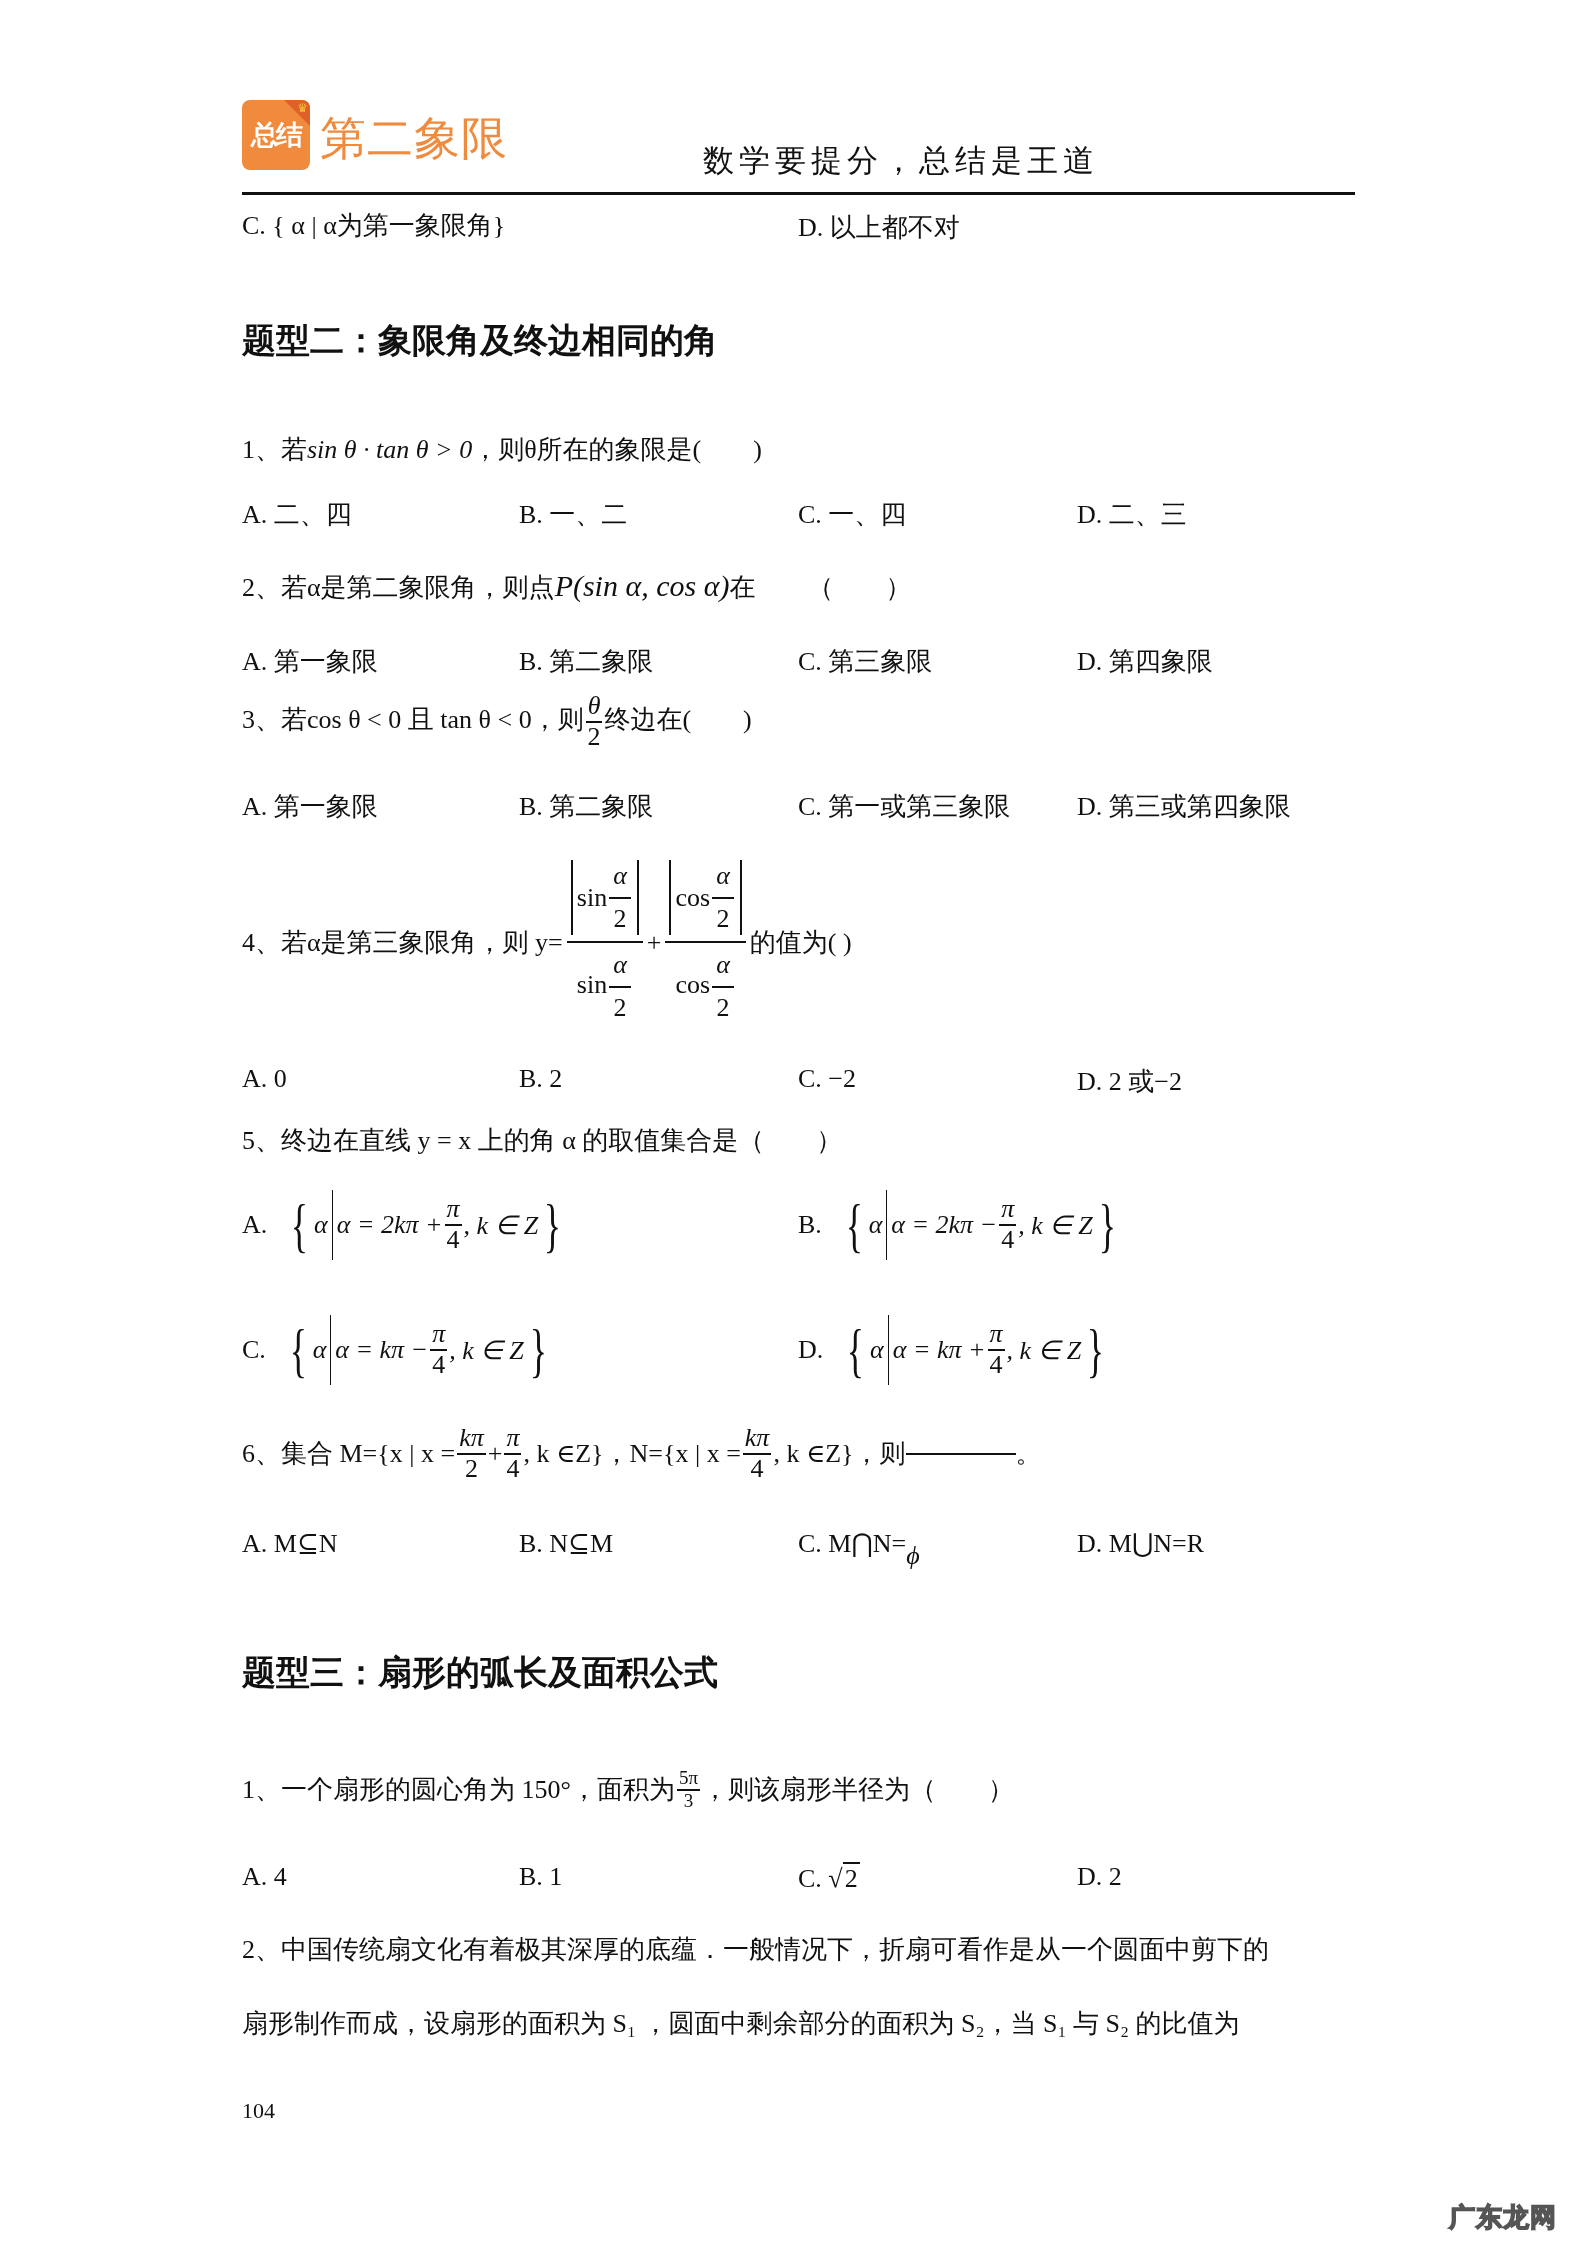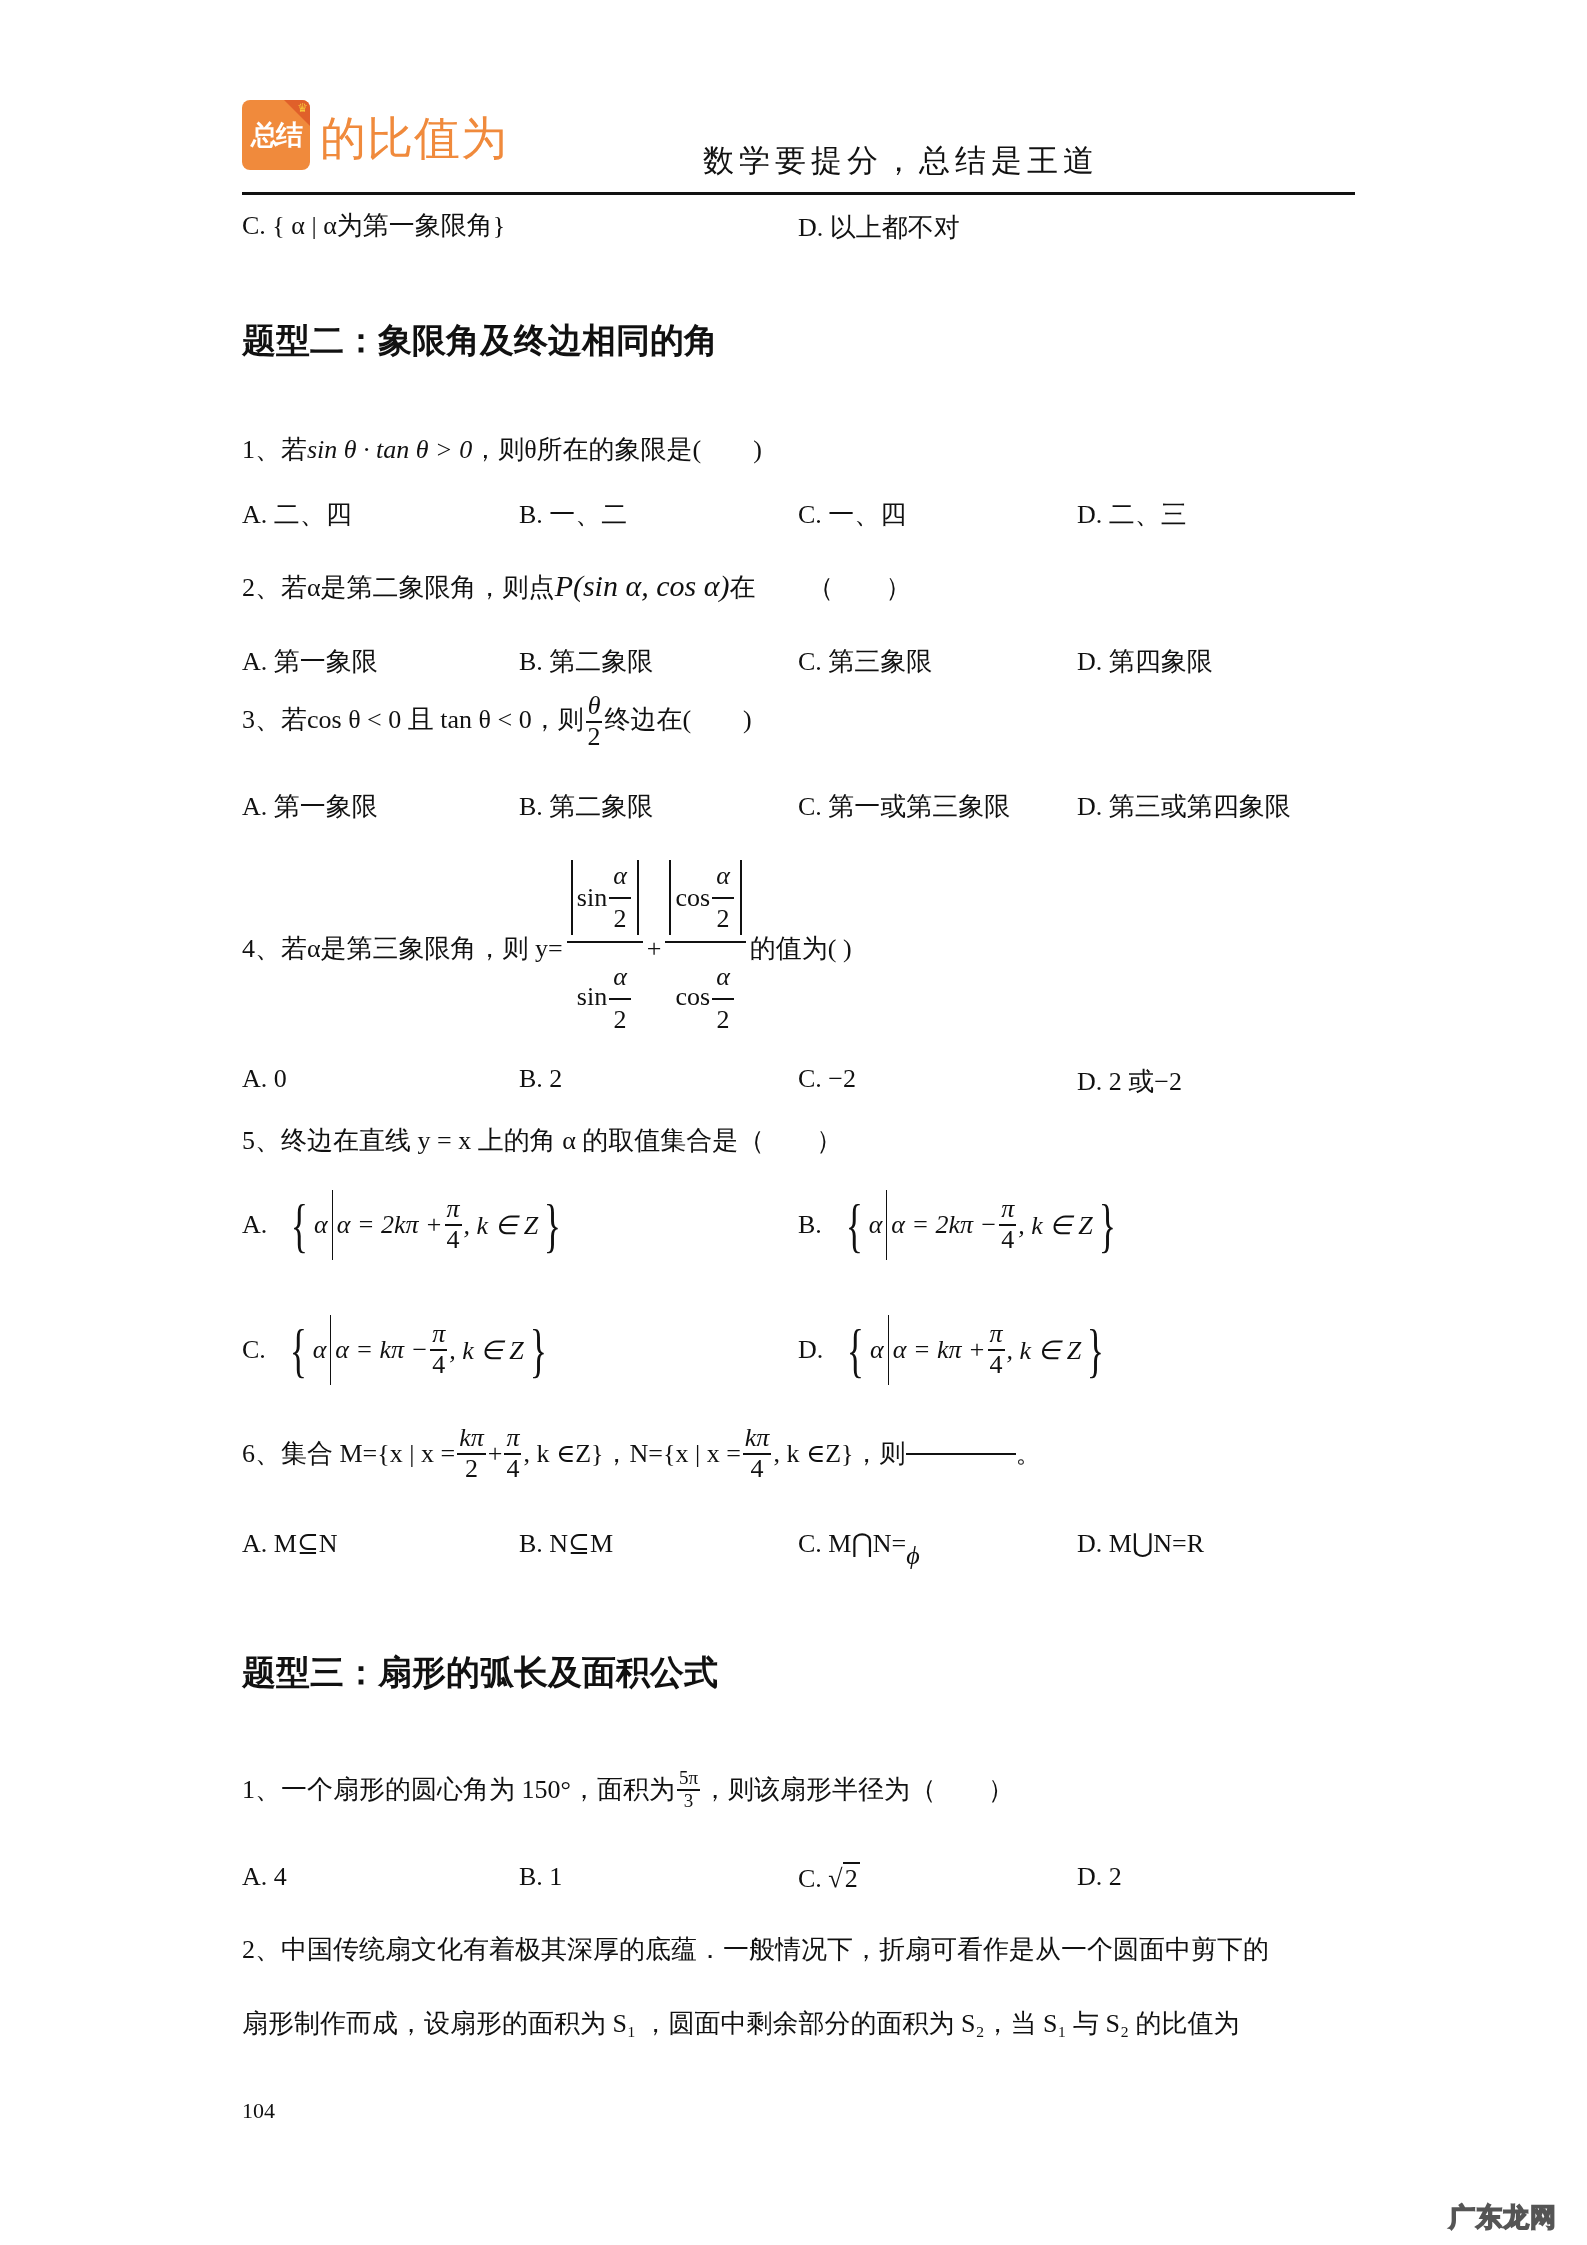--- a/index.html
+++ b/index.html
@@ -15,41 +15,41 @@
   .logo-text { left:320px; top:108px; font-family:"DejaVu Sans",sans-serif; font-size:46px; color:#f08a3c; letter-spacing:1px; }
   .slogan { left:703px; top:140px; font-family:"DejaVu Serif",serif; font-size:31px; letter-spacing:5px; color:#111; }
   .header-rule { left:242px; top:192px; width:1113px; height:3px; background:#111; }
   .line { position:absolute; left:242px; font-size:26px; white-space:nowrap; line-height:1.2; }
   .opt { position:absolute; font-size:26px; white-space:nowrap; }
   .sec-title { position:absolute; left:242px; font-family:"DejaVu Sans",sans-serif; font-weight:bold; font-size:34px; }
   i.m { font-style:italic; font-family:"Liberation Serif",serif; }
   .frac { display:inline-flex; flex-direction:column; align-items:center; vertical-align:middle; margin:0 2px; }
   .frac .num { border-bottom:2px solid #111; padding:0 2px; line-height:1.1; }
   .frac .den { line-height:1.1; }
-  .bigfrac { display:inline-flex; flex-direction:column; align-items:center; vertical-align:middle; margin:0 4px;gap:12px; }
+  .bigfrac { display:inline-flex; flex-direction:column; align-items:center; vertical-align:middle; margin:0 4px; }
   .bigfrac .num { border-bottom:2px solid #111; padding:2px 4px 6px; }
   .bigfrac .den { padding:6px 4px 2px; }
   .absbar { border-left:2px solid #111; border-right:2px solid #111; padding:0 4px; display:inline-flex; align-items:center; }
   .brace { font-size:60px; vertical-align:middle; font-weight:100; transform:scaleX(0.6); display:inline-block; }
   .vbar { display:inline-block; border-left:1.5px solid #111; height:70px; vertical-align:middle; margin:0 4px; }
   .blank { display:inline-block; width:110px; border-bottom:2px solid #111; }
   .sqrt { display:inline-block; border-top:2px solid #111; padding:0 2px; }
   .page-num { left:242px; top:2098px; font-size:22px; }
   .watermark { right:30px; top:2200px; font-family:"DejaVu Sans",sans-serif; font-size:26px; font-weight:bold;
                color:#fff; -webkit-text-stroke:1.5px #555; letter-spacing:1px; }
 </style>
 </head>
 <body>
 
 <div class="abs logo-box">
   <div class="corner"></div>
   <span class="crown">♛</span>
   <span>总结</span>
 </div>
-<div class="abs logo-text">的比值为</div>
+<div class="abs logo-text">第二象限</div>
 <div class="abs slogan">数学要提分，总结是王道</div>
 <div class="abs header-rule"></div>
 
 <div class="line" style="top:210px;">C. { α | α为第一象限角}</div>
 <div class="opt" style="left:798px; top:210px;text-align:center;">D. 以上都不对</div>
 
 <div class="sec-title" style="top:318px;">题型二：象限角及终边相同的角</div>
 
 <div class="line" style="top:434px;">
   <span>1、</span><span>若</span><i class="m">sin θ · tan θ &gt; 0</i><span>，则θ所在的象限是(　　)</span>

